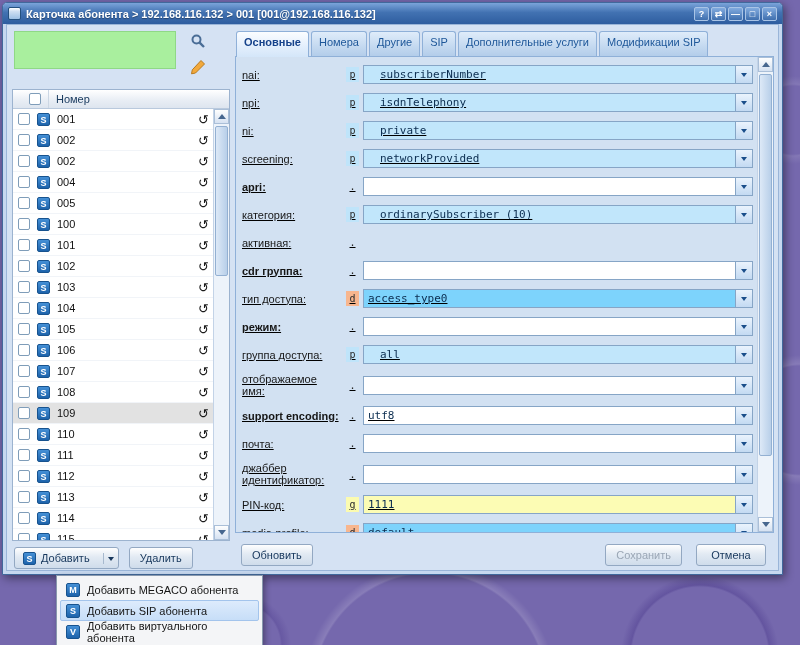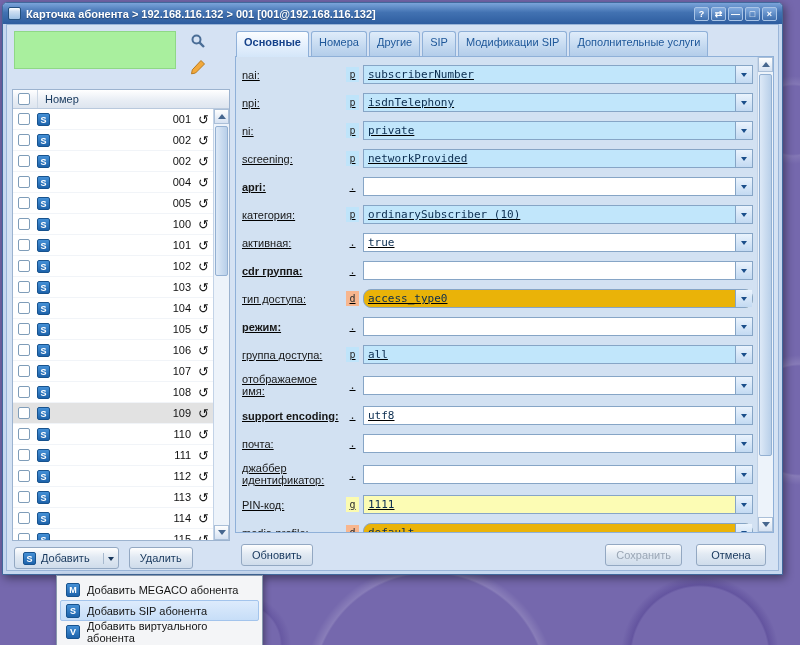--- a/index.html
+++ b/index.html
@@ -36,33 +36,33 @@
 
   
   .left-panel { position:absolute; left:3px; top:0; width:222px; height:100%; }
   .quick-filter { position:absolute; left:4px; top:6px; width:162px; height:38px;
     background:#a9ef9e; border:1px solid #8fd886; }
   .tool-btn { position:absolute; left:176px; width:24px; height:24px; display:flex;
     align-items:center; justify-content:center; cursor:pointer; border-radius:3px; }
 
   .list { position:absolute; left:2px; top:64px; width:218px; height:452px;
     background:#fff; border:1px solid #9cb3cf; }
-  .list-header { height:19px; display:flex; align-items:center; gap:7px; padding-left:5px;
+  .list-header { height:19px; display:flex; align-items:center; gap:7px; padding-left:16px;
     background:linear-gradient(#ffffff, #e9eef5 55%, #dde5ef); border-bottom:1px solid #b9c9dd; }
   .list-header .sep { width:1px; height:100%; background:#ccd7e4; }
   .hdr-label { color:#1b3c60; }
   .cb { width:12px; height:12px; border:1px solid #7f9db9; background:#fff; border-radius:2px; flex:0 0 auto; }
   .list-rows { position:absolute; top:19px; left:0; right:16px; bottom:0; overflow:hidden; }
   .list-row { height:21px; display:flex; align-items:center; gap:7px; padding:0 4px 0 5px;
     border-bottom:1px solid #f1f4f8; cursor:pointer; }
   .list-row.hl { background:#e2e2e2; }
   .s-icon { width:13px; height:13px; border:1px solid #17538f; border-radius:2px;
     background:linear-gradient(#4590d6, #1d63ab); color:#fff; font-size:9px; font-weight:bold;
     text-align:center; line-height:12px; flex:0 0 auto; }
-  .row-num { flex:1; color:#111;text-align:right; }
+  .row-num { flex:1; color:#111; }
   .hist { font-size:13px; color:#1a1a1a; line-height:13px; cursor:pointer; }
 
   .vscroll { position:absolute; right:0; width:16px; background:#edf3fa; border-left:1px solid #c3d3e7; }
   .list .vscroll { top:19px; bottom:0; }
   .sb-arrow { position:absolute; left:0; right:0; height:15px; display:flex; align-items:center;
     justify-content:center; background:linear-gradient(#fefefe, #d6e2f2); border:1px solid #aabfd8; cursor:pointer; }
   .sb-arrow.up    { top:0; }
   .sb-arrow.down  { bottom:0; }
   .sb-arrow.up::after   { content:""; border:4px solid transparent; border-bottom:5px solid #47678f; margin-top:-4px; }
   .sb-arrow.down::after { content:""; border:4px solid transparent; border-top:5px solid #47678f; margin-bottom:-4px; }
@@ -98,22 +98,22 @@
   .form-row { display:flex; align-items:center; margin-bottom:9px; min-height:19px;text-decoration:underline; }
   .f-label { width:104px; padding-right:5px; color:#161616; line-height:12px; }
   .f-label.bold { font-weight:bold; }
   .f-flag { width:13px; height:15px; line-height:15px; text-align:center; margin-right:4px;
     font-family:"DejaVu Sans Mono", monospace; font-size:10px; color:#2b2b2b; flex:0 0 auto; }
   .flag-p   { background:#bfe4fa; }
   .flag-d   { background:#f8b68e; }
   .flag-g   { background:#fbfbb0; }
   .flag-dot { background:transparent; }
   .f-field { flex:1; display:flex; height:19px; border:1px solid #86a5c6; background:#fff; }
-  .f-field.c-blue   { background:#c1e6fb; }
-  .f-field.c-salmon { background:#eab308;border-radius:8px; }
+  .f-field.c-blue   { background:#c1e6fb;padding-left:12px; }
+  .f-field.c-salmon { background:#7dd3fc; }
   .f-field.c-yellow { background:#fcfcb4; }
   .f-field.c-white  { background:#ffffff; }
   .f-value { flex:1; padding:2px 0 0 4px; color:#0a2c4f; white-space:nowrap; overflow:hidden;
     font-family:"DejaVu Sans Mono", monospace; font-size:11px; }
   .f-trigger { width:17px; border-left:1px solid #86a5c6; cursor:pointer;
     background:linear-gradient(#eaf3fd, #c3daf2); display:flex; align-items:center; justify-content:center; }
   .f-trigger::after { content:""; border:3px solid transparent; border-top:4px solid #1a4e8a; margin-top:4px; }
   .form-panel .vscroll { top:0; bottom:0; }
   .form-panel .sb-thumb { top:17px; bottom:76px; }
 
@@ -329,24 +329,24 @@
             <div class="tab">
     <span>Номера</span>
   </div>
             <div class="tab">
     <span>Другие</span>
   </div>
             <div class="tab">
     <span>SIP</span>
   </div>
             <div class="tab">
+    <span>Дополнительные услуги</span>
+  </div>
+            <div class="tab">
     <span>Модификации SIP</span>
-  </div>
-            <div class="tab">
-    <span>Дополнительные услуги</span>
   </div>
           </div>
 
         <div class="form-panel">
           <div class="form-rows" id="form-rows">
               <div class="form-row">
     <span class="f-label">nai:</span>
     <span class="f-flag flag-p">p</span>
     <span class="f-field c-blue">
       <span class="f-value">subscriberNumber</span>
@@ -389,24 +389,20 @@
     <span class="f-label">категория:</span>
     <span class="f-flag flag-p">p</span>
     <span class="f-field c-blue">
       <span class="f-value">ordinarySubscriber (10)</span>
       <span class="f-trigger"></span>
     </span>
   </div>
               <div class="form-row">
     <span class="f-label">активная:</span>
     <span class="f-flag flag-dot">.</span>
-    <span class="f-field c-white">
-      <span class="f-value">true</span>
-      <span class="f-trigger"></span>
-    </span>
   </div>
               <div class="form-row">
     <span class="f-label bold">cdr группа:</span>
     <span class="f-flag flag-dot">.</span>
     <span class="f-field c-white">
       <span class="f-value"></span>
       <span class="f-trigger"></span>
     </span>
   </div>
               <div class="form-row">

